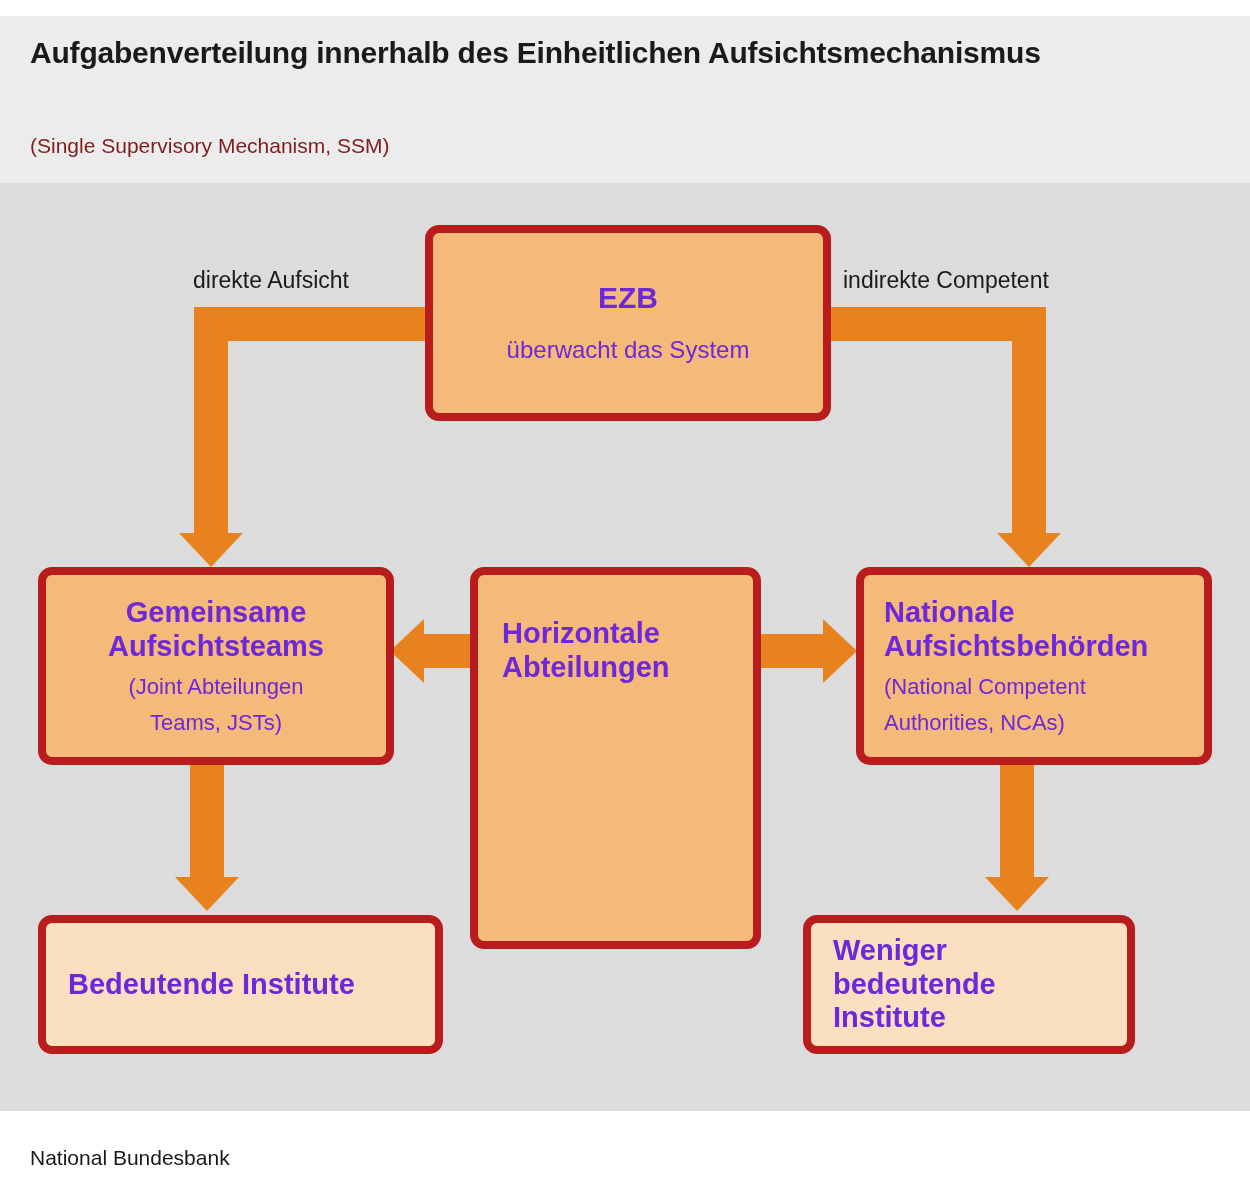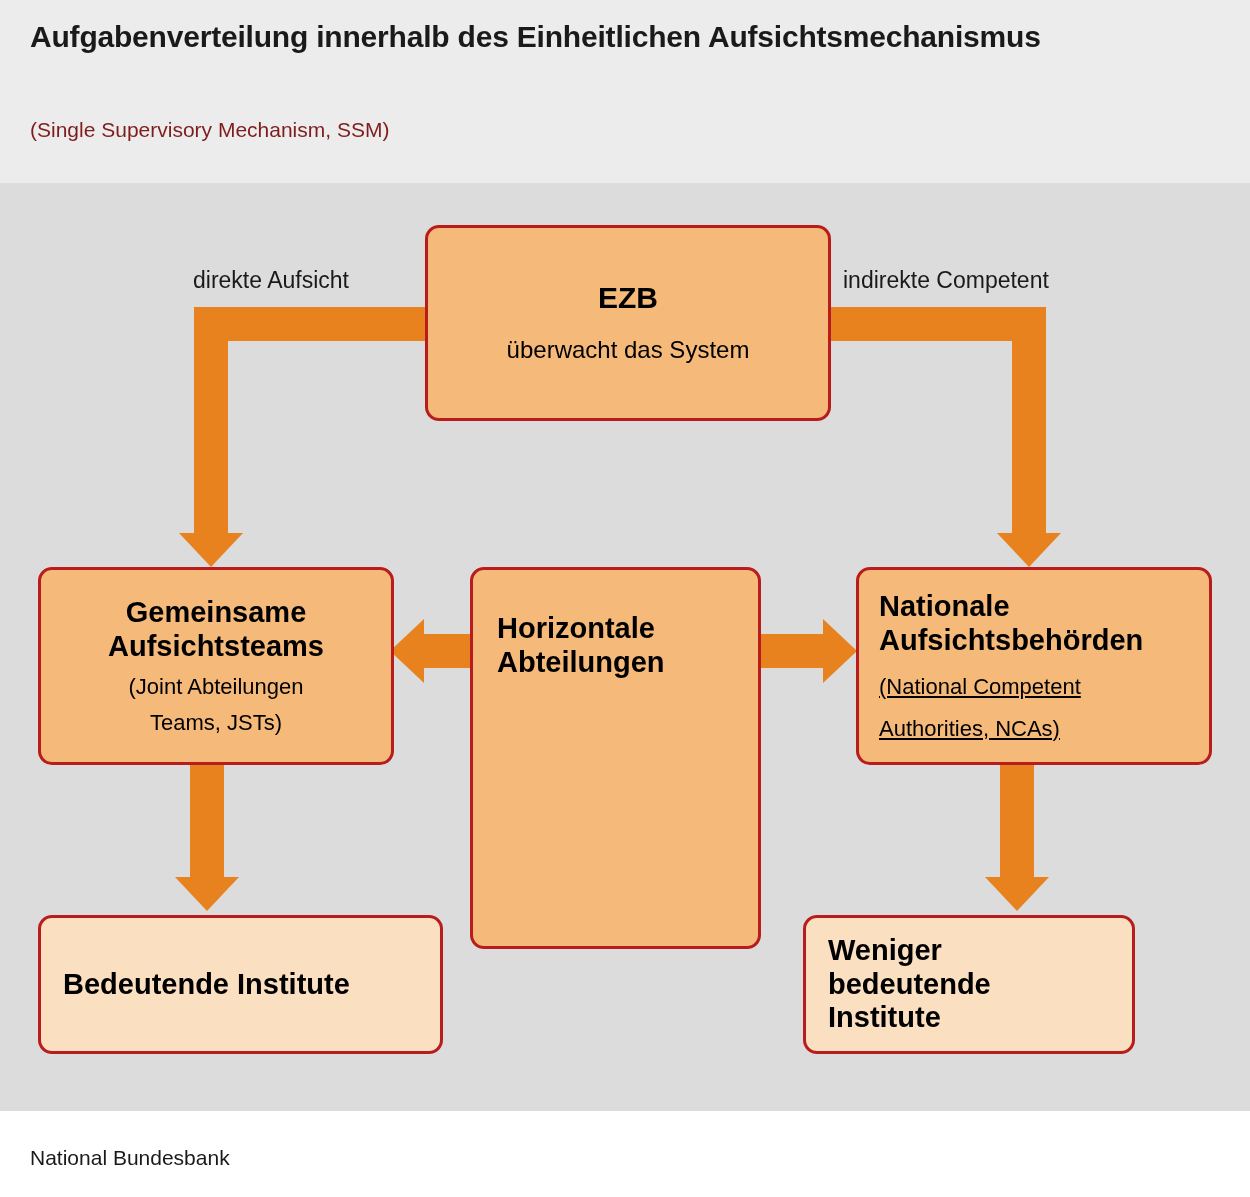--- a/index.html
+++ b/index.html
@@ -19,21 +19,21 @@
     position: relative;
     width: 1250px;
     height: 1197px;
     background: #ffffff;
   }
 
   
   .header {
     position: absolute;
     left: 0;
-    top: 0;
+    top: 16px;
     width: 1250px;
     height: 183px;
     background: #ececec;
   }
   .title {
     position: absolute;
     left: 30px;
     top: 20px;
     width: 1200px;
     font-size: 30px;
@@ -73,26 +73,26 @@
     left: 30px;
     top: 1146px;
     font-size: 21px;
     color: #1a1a1a;
   }
 
   
   .box {
     position: absolute;
     box-sizing: border-box;
-    border: 3px solid #b91c1c;
+    border: 8px solid #b91c1c;
     border-radius: 14px;
     display: flex;
     flex-direction: column;
     justify-content: center;
-    color: #000000;
+    color: #6d28d9;
   }
   .box.dark {
     background: #f5b97a;
   }
   .box.light {
     background: #fbdfc1;
   }
   .box .bold-line {
     font-size: 28px;
     font-weight: bold;
@@ -148,21 +148,21 @@
   
   #box-nca {
     left: 856px;
     top: 384px;
     width: 356px;
     height: 198px;
     padding: 0 20px;
     text-align: left;
   }
   #box-nca .bold-line { font-size: 29px; }
-  #box-nca .small-line { margin-top: 16px; text-decoration: underline; }
+  #box-nca .small-line { margin-top: 10px; }
 
   
   #box-si {
     left: 38px;
     top: 732px;
     width: 405px;
     height: 139px;
     padding: 8px 22px;
     text-align: left;
   }

